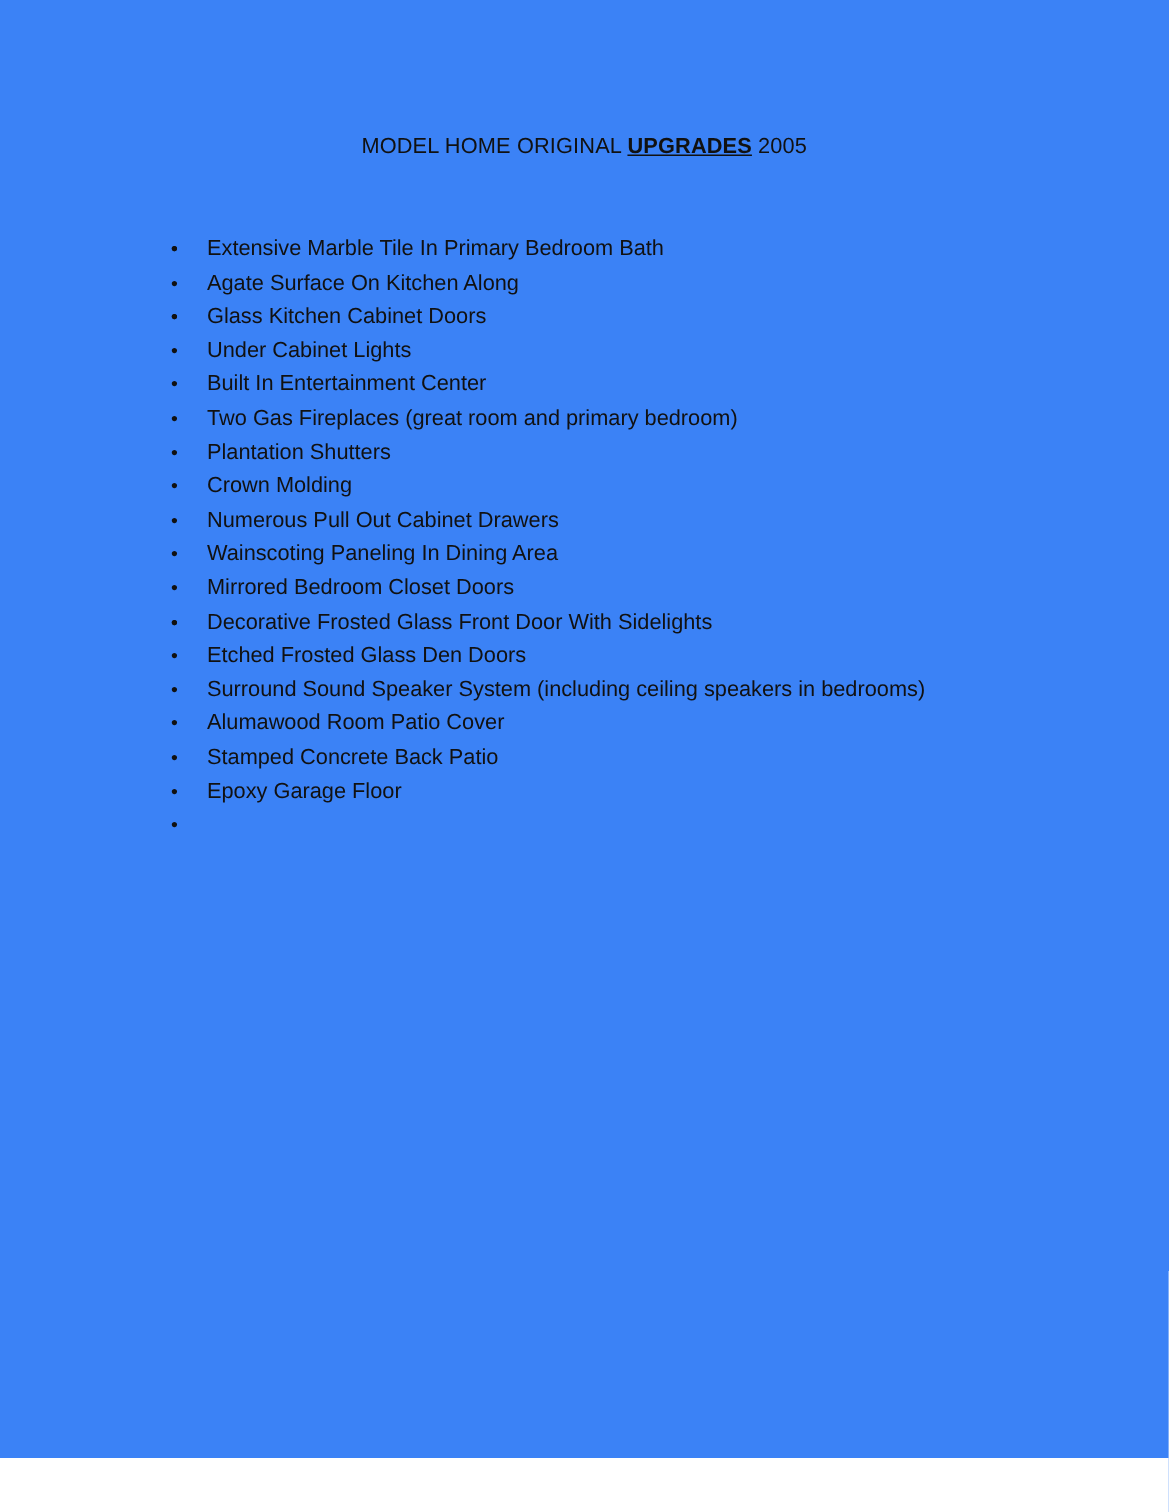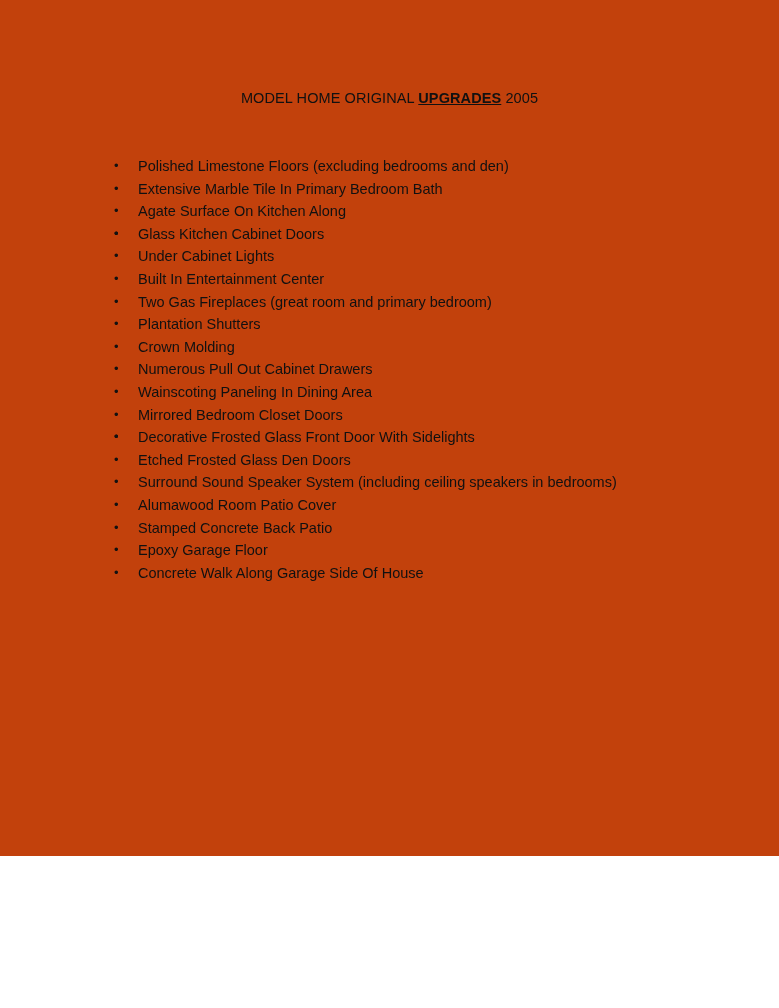--- a/index.html
+++ b/index.html
@@ -10,22 +10,22 @@
   body {
     width: 779px;
     height: 1008px;
     font-family: "Liberation Sans", sans-serif;
     color: #000000;
     position: relative;
     overflow: hidden;
   }
   .page {
     width: 779px;
-    height: 856px;
-    background: #c2410c;
+    height: 972px;
+    background: #3b82f6;
     position: relative;
     box-sizing: border-box;
   }
   .doc-title {
     position: absolute;
     top: 90px;
     left: 0;
     width: 779px;
     text-align: center;
     font-size: 14.5px;
@@ -66,36 +66,36 @@
 </head>
 <body>
 
 <div class="page">
 
   <div class="doc-title">
     <span>MODEL HOME ORIGINAL </span><span class="emph">UPGRADES</span><span> 2005</span>
   </div>
 
   <ul class="upgrade-list" id="upgrades-list">
-      <li><span class="bullet">•</span><span>Polished Limestone Floors (excluding bedrooms and den)</span></li>
+      <li><span class="bullet">•</span></li>
       <li><span class="bullet">•</span><span>Extensive Marble Tile In Primary Bedroom Bath</span></li>
       <li><span class="bullet">•</span><span>Agate Surface On Kitchen Along</span></li>
       <li><span class="bullet">•</span></li>
       <li><span class="bullet">•</span><span>Glass Kitchen Cabinet Doors</span></li>
       <li><span class="bullet">•</span><span>Under Cabinet Lights</span></li>
       <li><span class="bullet">•</span><span>Built In Entertainment Center</span></li>
       <li><span class="bullet">•</span><span>Two Gas Fireplaces (great room and primary bedroom)</span></li>
       <li><span class="bullet">•</span><span>Plantation Shutters</span></li>
       <li><span class="bullet">•</span><span>Crown Molding</span></li>
       <li><span class="bullet">•</span><span>Numerous Pull Out Cabinet Drawers</span></li>
       <li><span class="bullet">•</span><span>Wainscoting Paneling In Dining Area</span></li>
       <li><span class="bullet">•</span><span>Mirrored Bedroom Closet Doors</span></li>
       <li><span class="bullet">•</span></li>
       <li><span class="bullet">•</span><span>Decorative Frosted Glass Front Door With Sidelights</span></li>
       <li><span class="bullet">•</span><span>Etched Frosted Glass Den Doors</span></li>
       <li><span class="bullet">•</span><span>Surround Sound Speaker System (including ceiling speakers in bedrooms)</span></li>
       <li><span class="bullet">•</span><span>Alumawood Room Patio Cover</span></li>
       <li><span class="bullet">•</span><span>Stamped Concrete Back Patio</span></li>
       <li><span class="bullet">•</span><span>Epoxy Garage Floor</span></li>
-      <li><span class="bullet">•</span><span>Concrete Walk Along Garage Side Of House</span></li>
+      <li><span class="bullet">•</span></li>
     </ul>
 
 </div>
 
 </body></html>

